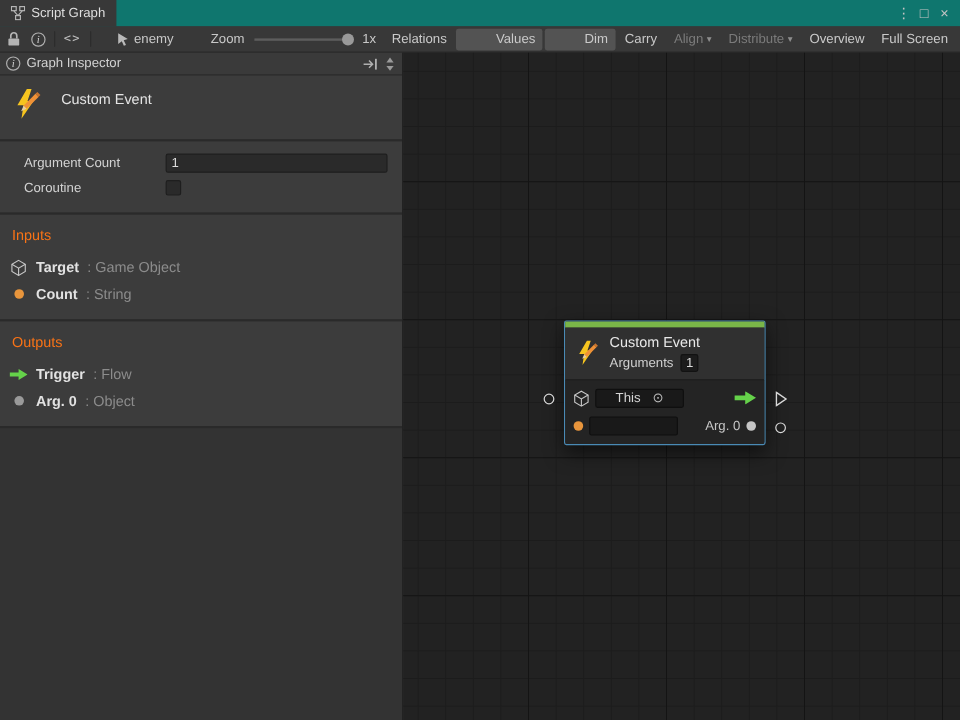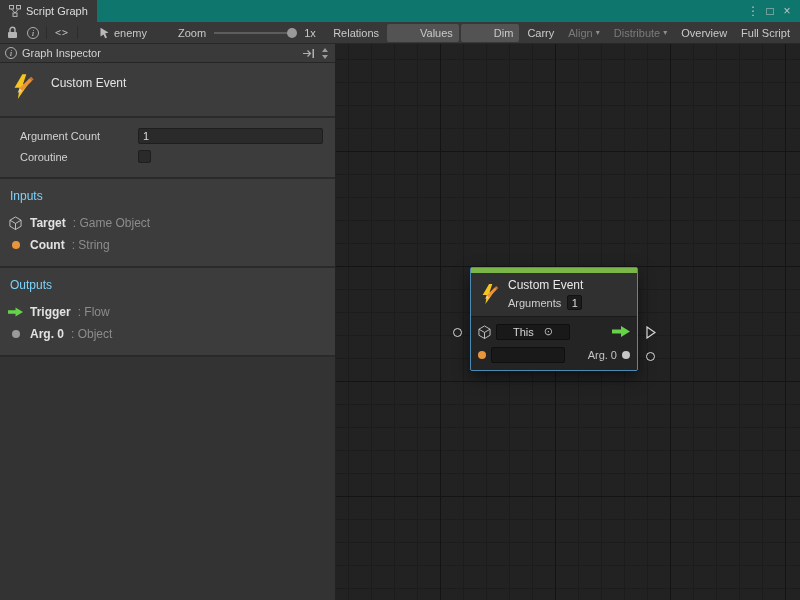--- a/index.html
+++ b/index.html
@@ -50,21 +50,21 @@
   .tri-down { width:0; height:0; border-left:3px solid transparent; border-right:3px solid transparent; border-top:4px solid #9a9a9a; }
   .band { background:#3c3c3c; border-bottom:2px solid #2a2a2a; }
   .band-title { display:flex; align-items:flex-start; gap:14px; padding:10px 12px 16px 10px; }
   .band-title-text { margin-top:3px; font-size:12px; color:#e4e4e4; }
   .band-fields { padding:7px 12px 10px 20px; }
   .frow { display:flex; align-items:center; height:21px; }
   .flabel { width:118px; color:#d2d2d2; }
   .tfield { flex:1; max-width:194px; height:16px; background:#2a2a2a; border:1px solid #1e1e1e; border-radius:2px; color:#dcdcdc; padding:0 4px; font-family:"Liberation Sans",sans-serif; font-size:11px; outline:none; }
   .checkbox { width:13px; height:13px; background:#2a2a2a; border:1px solid #1e1e1e; border-radius:2px; }
   .band-io { padding:6px 0 10px 0; }
-  .sec-title { padding:4px 10px 9px 10px; font-size:12px; color:#7dd3fc; }
+  .sec-title { padding:4px 10px 9px 10px; font-size:12px; color:#f97316; }
   .io-row { display:flex; align-items:center; gap:7px; padding:4px 10px 4px 8px; }
   .io-icon { width:15px; display:inline-flex; justify-content:center; align-items:center; }
   .io-name { font-weight:bold; color:#e2e2e2; font-size:12px; }
   .io-type { color:#8c8c8c; font-size:12px; }
   .insp-rest { flex:1; background:#333333; }
 
   .dot { width:8px; height:8px; border-radius:50%; display:inline-block; }
   .dot.orange { background:#e8953c; }
   .dot.gray-dark { background:#9a9a9a; }
   .dot.gray-light { background:#c6c6c6; }
@@ -153,21 +153,21 @@
       <span class="btn">Carry</span>
       <span class="btn disabled">
         <span>Align</span>
         <span class="caret">▾</span>
       </span>
       <span class="btn disabled">
         <span>Distribute</span>
         <span class="caret">▾</span>
       </span>
       <span class="btn">Overview</span>
-      <span class="btn">Full Script</span>
+      <span class="btn">Full Screen</span>
     </span>
   </div>
 
   <div class="main">
 
     <div class="inspector">
       <div class="insp-header">
         <span class="info-badge">i</span>
         <span class="insp-title">Graph Inspector</span>
         <span class="insp-sp"></span>

